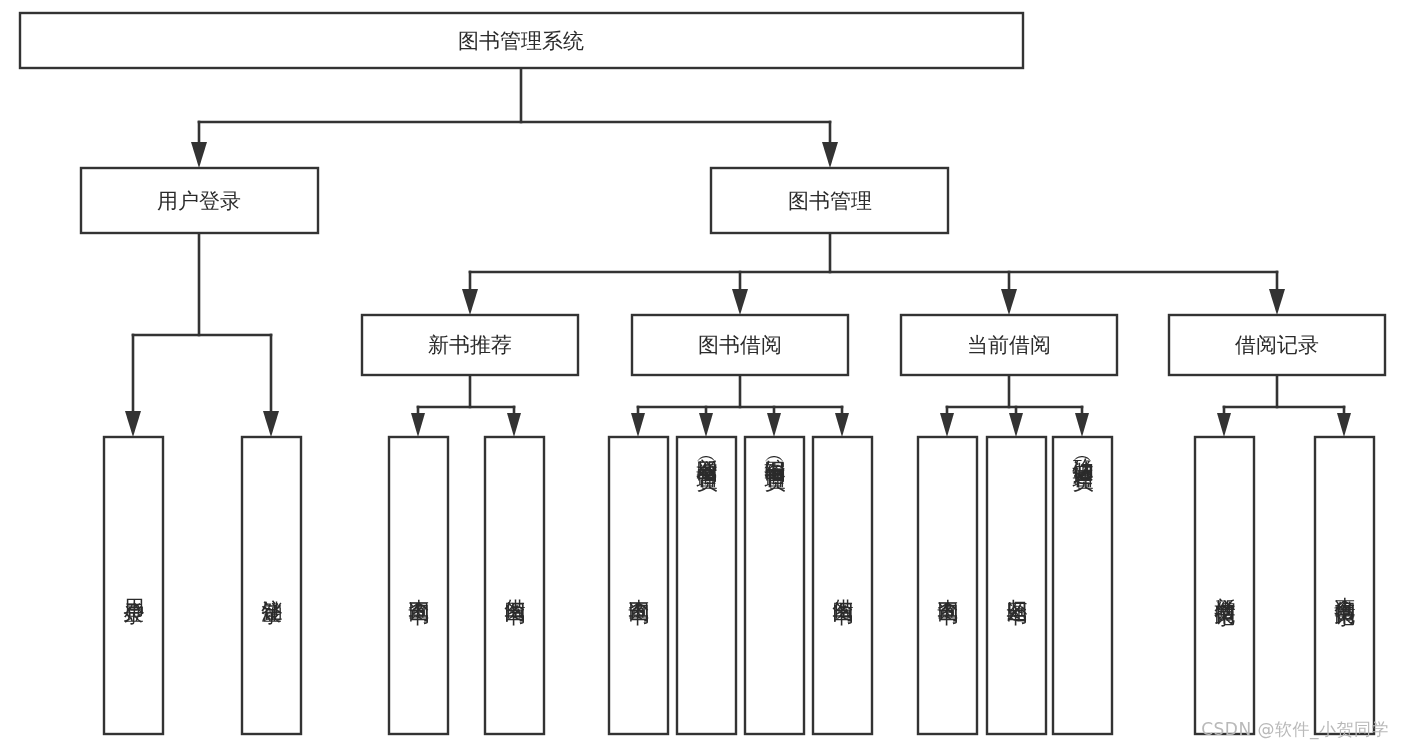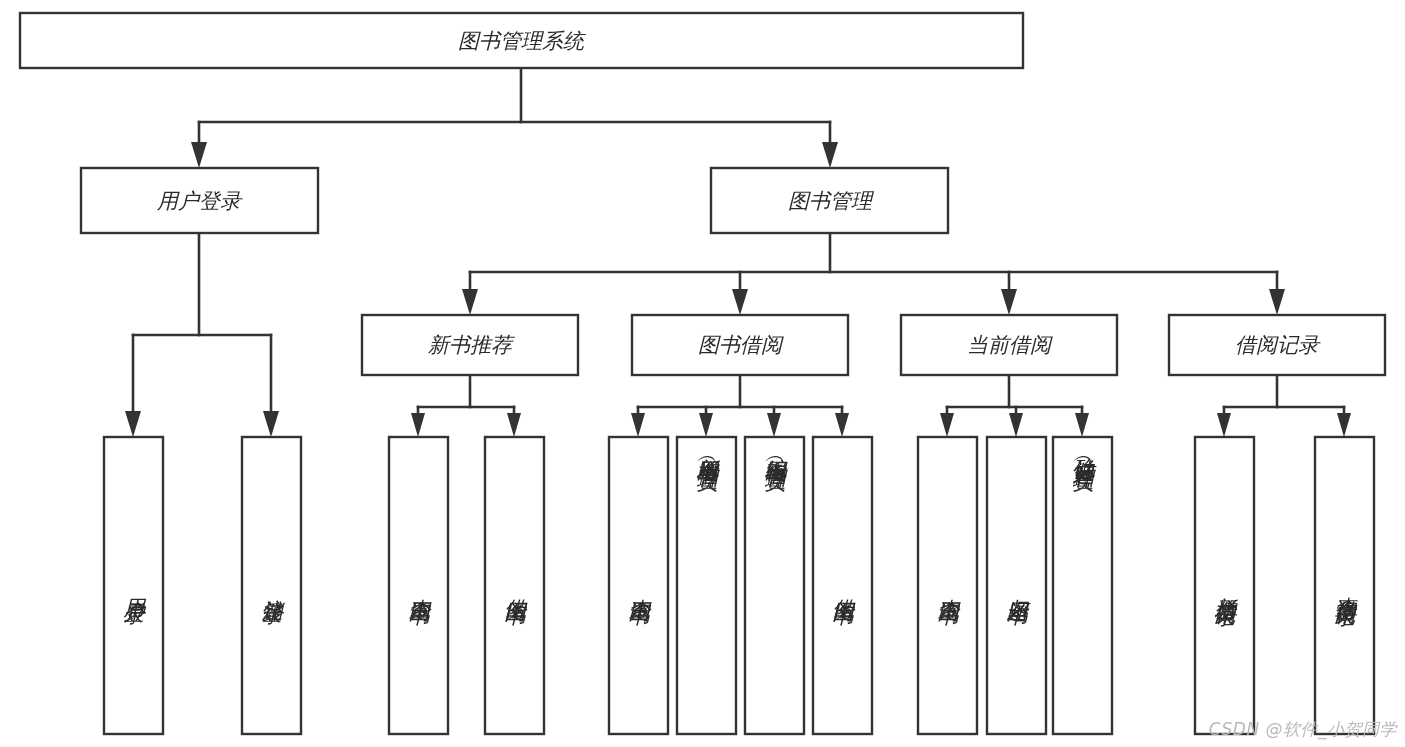--- a/index.html
+++ b/index.html
@@ -11,21 +11,20 @@
     width: 1405px;
     height: 747px;
     font-family: "DejaVu Sans", "Liberation Sans", sans-serif;
     overflow: hidden;
   }
   #diagram-root {
     position: relative;
     width: 1405px;
     height: 747px;
     background: #ffffff;
-    font-style: italic;
   }
   svg.flow {
     position: absolute;
     left: 0;
     top: 0;
     width: 1405px;
     height: 747px;
   }
   .node-box {
     fill: #ffffff;
@@ -62,21 +61,21 @@
     font-family: "DejaVu Sans", "Liberation Sans", sans-serif;
     font-size: 21px;
     line-height: 1.18;
     color: #2b2b2b;
     letter-spacing: 2px;
     white-space: nowrap;
     text-align: center;
   }
   .watermark {
     position: absolute;
-    right: 8px;
+    right: 16px;
     bottom: 6px;
     font-family: "DejaVu Sans", "Liberation Sans", sans-serif;
     font-size: 17px;
     color: #b9b9b9;
     white-space: nowrap;
     letter-spacing: 0.5px;
   }
 </style>
 </head>
 <body>

